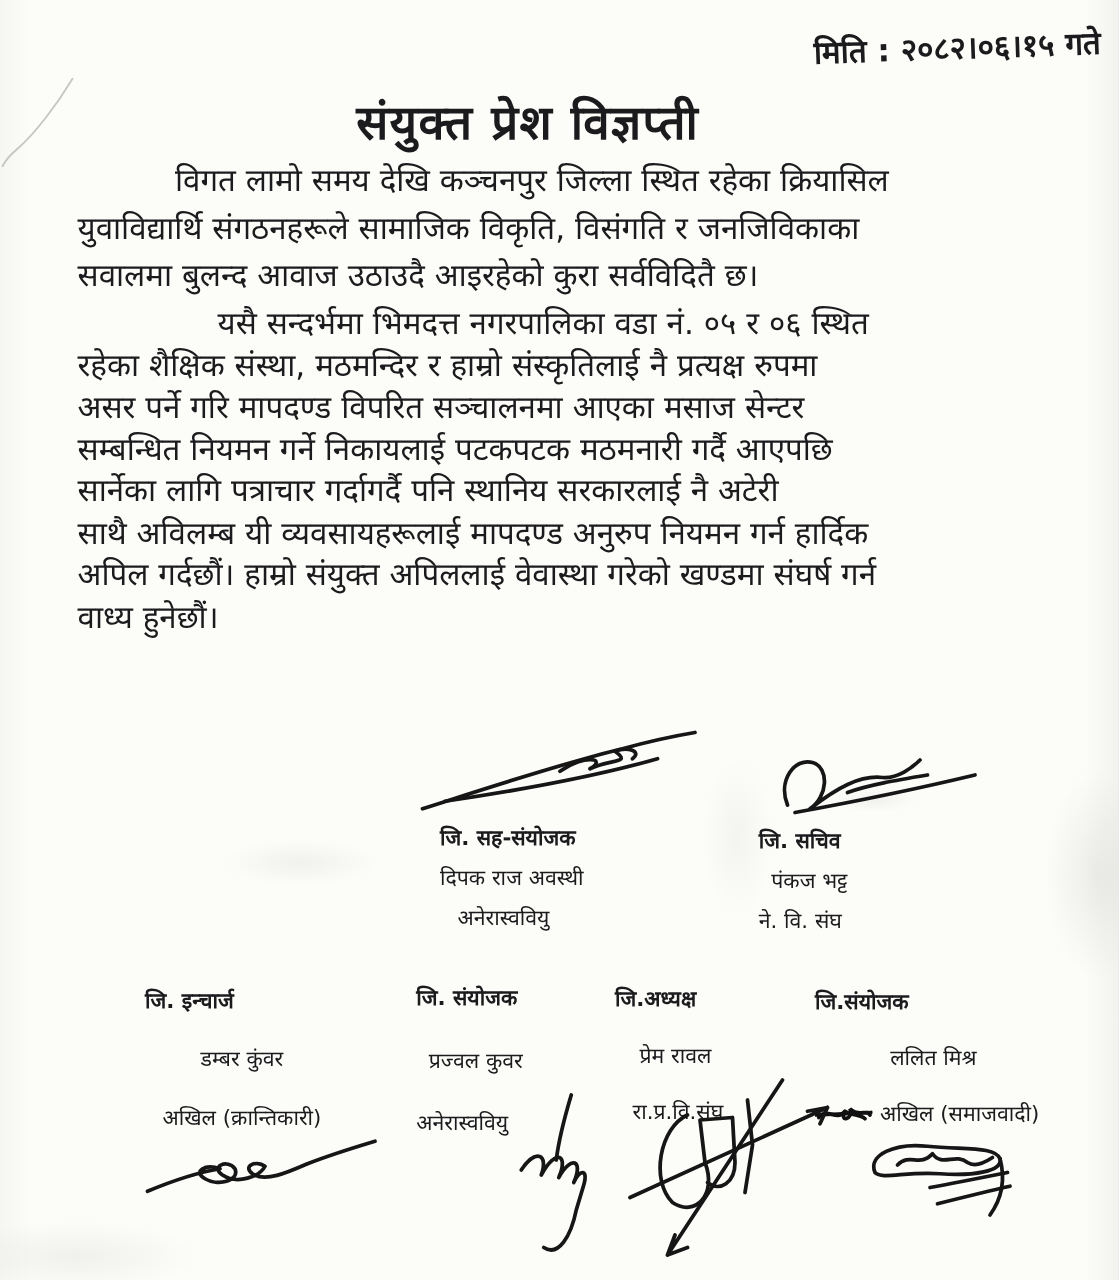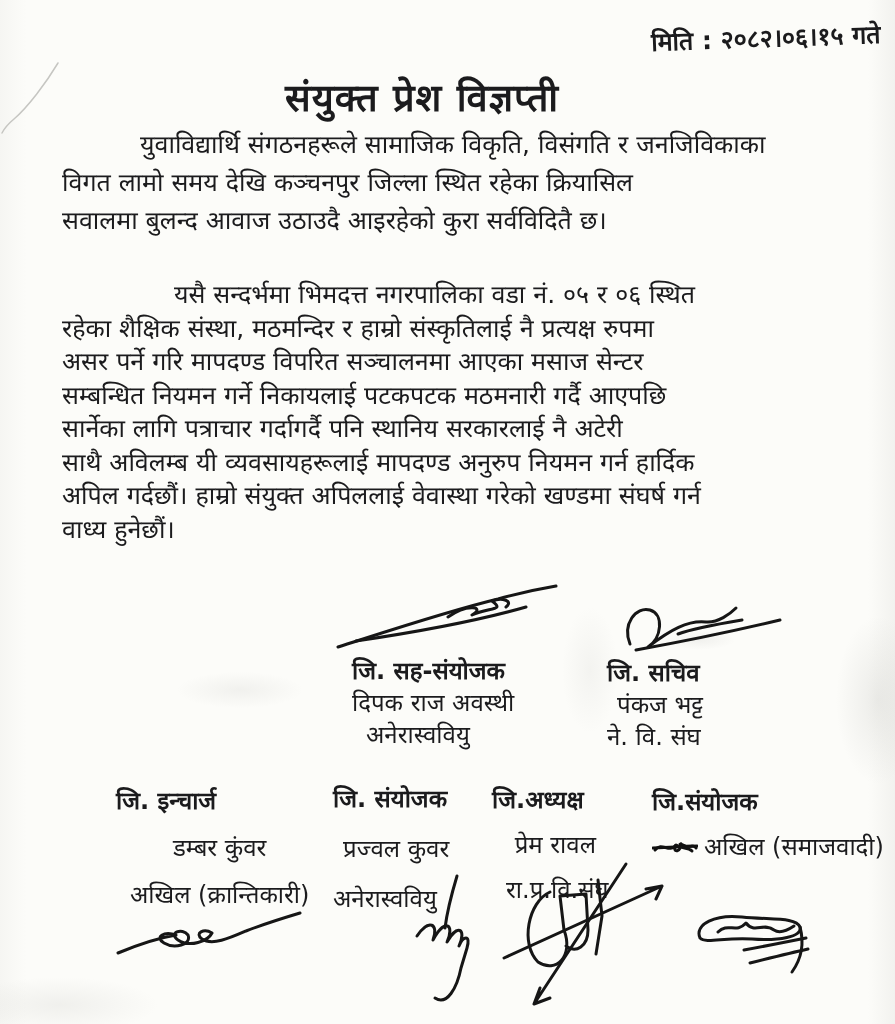--- a/index.html
+++ b/index.html
@@ -26,23 +26,23 @@
     transform:rotate(-2deg);
   }
   .doc-title{
     position:absolute;left:285px;top:70px;
     font-size:38px;font-weight:bold;letter-spacing:1px;
   }
   .para{position:absolute;left:62px;width:815px;font-size:25px;}
   .para .ln{display:block;white-space:nowrap;}
   .para1{top:126px;line-height:38px;}
   .para1 .ln:first-child{text-indent:78px;}
-  .para2{top:242px;line-height:33.5px;margin-top:36px;}
+  .para2{top:242px;line-height:33.5px;}
   .para2 .ln:first-child{text-indent:112px;}
-  .sig-col{position:absolute;font-size:24px;line-height:32px;}
+  .sig-col{position:absolute;font-size:17px;line-height:32px;}
   .sig-col .post{display:block;white-space:nowrap;font-weight:bold;}
   .sig-col .name{display:block;white-space:nowrap;text-align:center;}
   .sig-col .org{display:block;white-space:nowrap;}
   .sig-svg{position:absolute;}
   .sig-svg path{fill:none;stroke:#161616;stroke-width:3;stroke-linecap:round;stroke-linejoin:round;}
   .crease path{fill:none;stroke:#c6c6c2;stroke-width:1.5;stroke-linecap:round;}
   .scribble{display:inline-block;vertical-align:middle;margin-right:6px;}
   .scribble path{fill:none;stroke:#111;stroke-width:3;stroke-linecap:round;}
   .ind1{padding-left:14px;}
   .ind2{padding-left:10px;}
@@ -54,22 +54,22 @@
 
   <svg class="crease sig-svg" style="left:0;top:55px;" width="62" height="125" viewBox="0 0 62 125">
     <path d="M58,8 C46,28 28,52 14,64 C8,69 4,74 2,78"></path>
   </svg>
 
   <div class="date-line hw">मिति : २०८२।०६।१५ गते</div>
 
   <div class="doc-title hw">संयुक्त प्रेश विज्ञप्ती</div>
 
   <div class="para para1">
+    <span class="ln">विगत लामो समय देखि कञ्चनपुर जिल्ला स्थित रहेका क्रियासिल</span>
     <span class="ln">युवाविद्यार्थि संगठनहरूले सामाजिक विकृति, विसंगति र जनजिविकाका</span>
-    <span class="ln">विगत लामो समय देखि कञ्चनपुर जिल्ला स्थित रहेका क्रियासिल</span>
     <span class="ln">सवालमा बुलन्द आवाज उठाउदै आइरहेको कुरा सर्वविदितै छ।</span>
   </div>
 
   <div class="para para2">
     <span class="ln">यसै सन्दर्भमा भिमदत्त नगरपालिका वडा नं. ०५ र ०६ स्थित</span>
     <span class="ln">रहेका शैक्षिक संस्था, मठमन्दिर र हाम्रो संस्कृतिलाई नै प्रत्यक्ष रुपमा</span>
     <span class="ln">असर पर्ने गरि मापदण्ड विपरित सञ्चालनमा आएका मसाज सेन्टर</span>
     <span class="ln">सम्बन्धित नियमन गर्ने निकायलाई पटकपटक मठमनारी गर्दै आएपछि</span>
     <span class="ln">सार्नेका लागि पत्राचार गर्दागर्दै पनि स्थानिय सरकारलाई नै अटेरी</span>
     <span class="ln">साथै अविलम्ब यी व्यवसायहरूलाई मापदण्ड अनुरुप नियमन गर्न हार्दिक</span>
@@ -109,20 +109,21 @@
     <span class="name ind2">प्रज्वल कुवर</span>
     <span class="org">अनेरास्ववियु</span>
   </div>
   <div class="sig-col" style="left:492px;top:778px;line-height:45px;">
     <span class="post">जि.अध्यक्ष</span>
     <span class="name ind2">प्रेम रावल</span>
     <span class="org ind1">रा.प्र.वि.संघ</span>
   </div>
   <div class="sig-col" style="left:652px;top:780px;line-height:45px;">
     <span class="post">जि.संयोजक</span>
+    <span class="name ind2">ललित मिश्र</span>
     <span class="org">
       <svg class="scribble" width="46" height="22" viewBox="0 0 46 22">
         <path d="M3,13 C10,4 17,17 24,8 C19,17 31,15 28,6 C35,13 42,6 44,11"></path>
         <path d="M1,11 L45,9"></path>
         <path d="M24,8 C30,12 36,10 40,14"></path>
       </svg><span>अखिल (समाजवादी)</span>
     </span>
   </div>
 
   <svg class="sig-svg" style="left:112px;top:905px;" width="195" height="62" viewBox="0 0 195 62">

